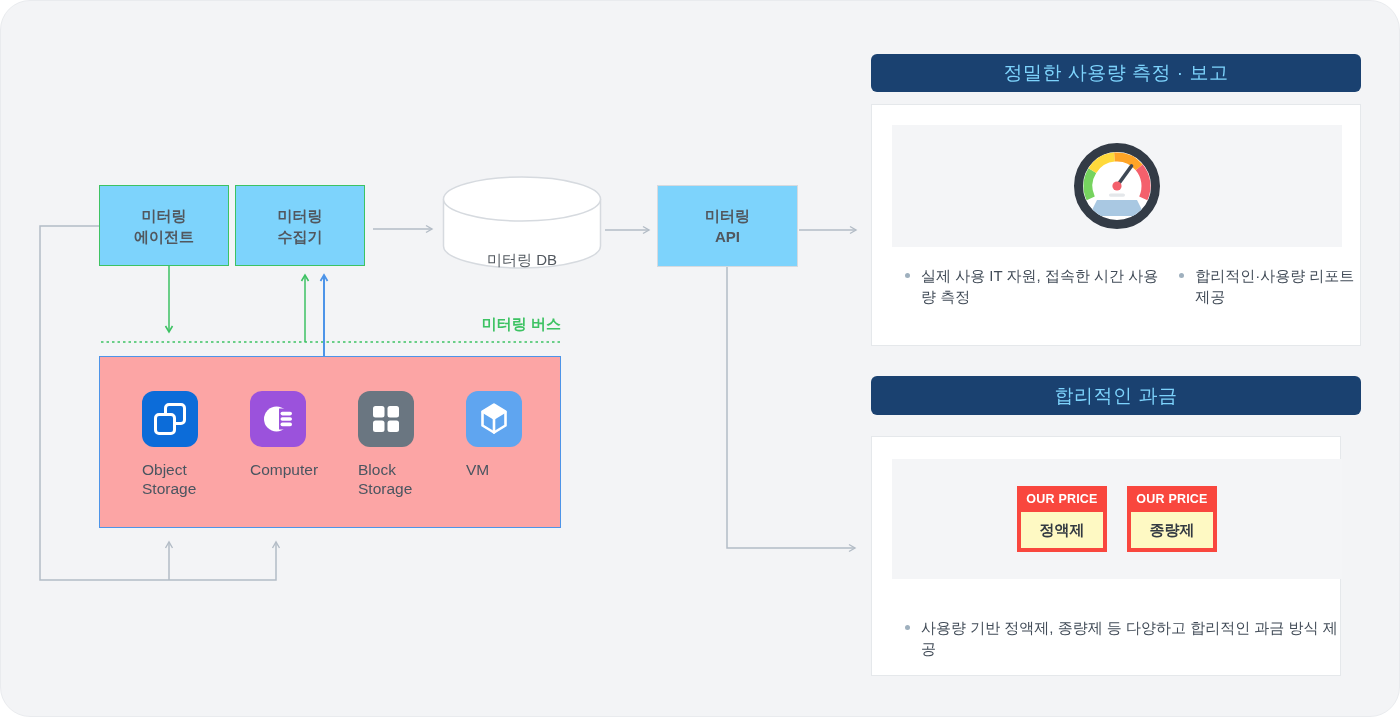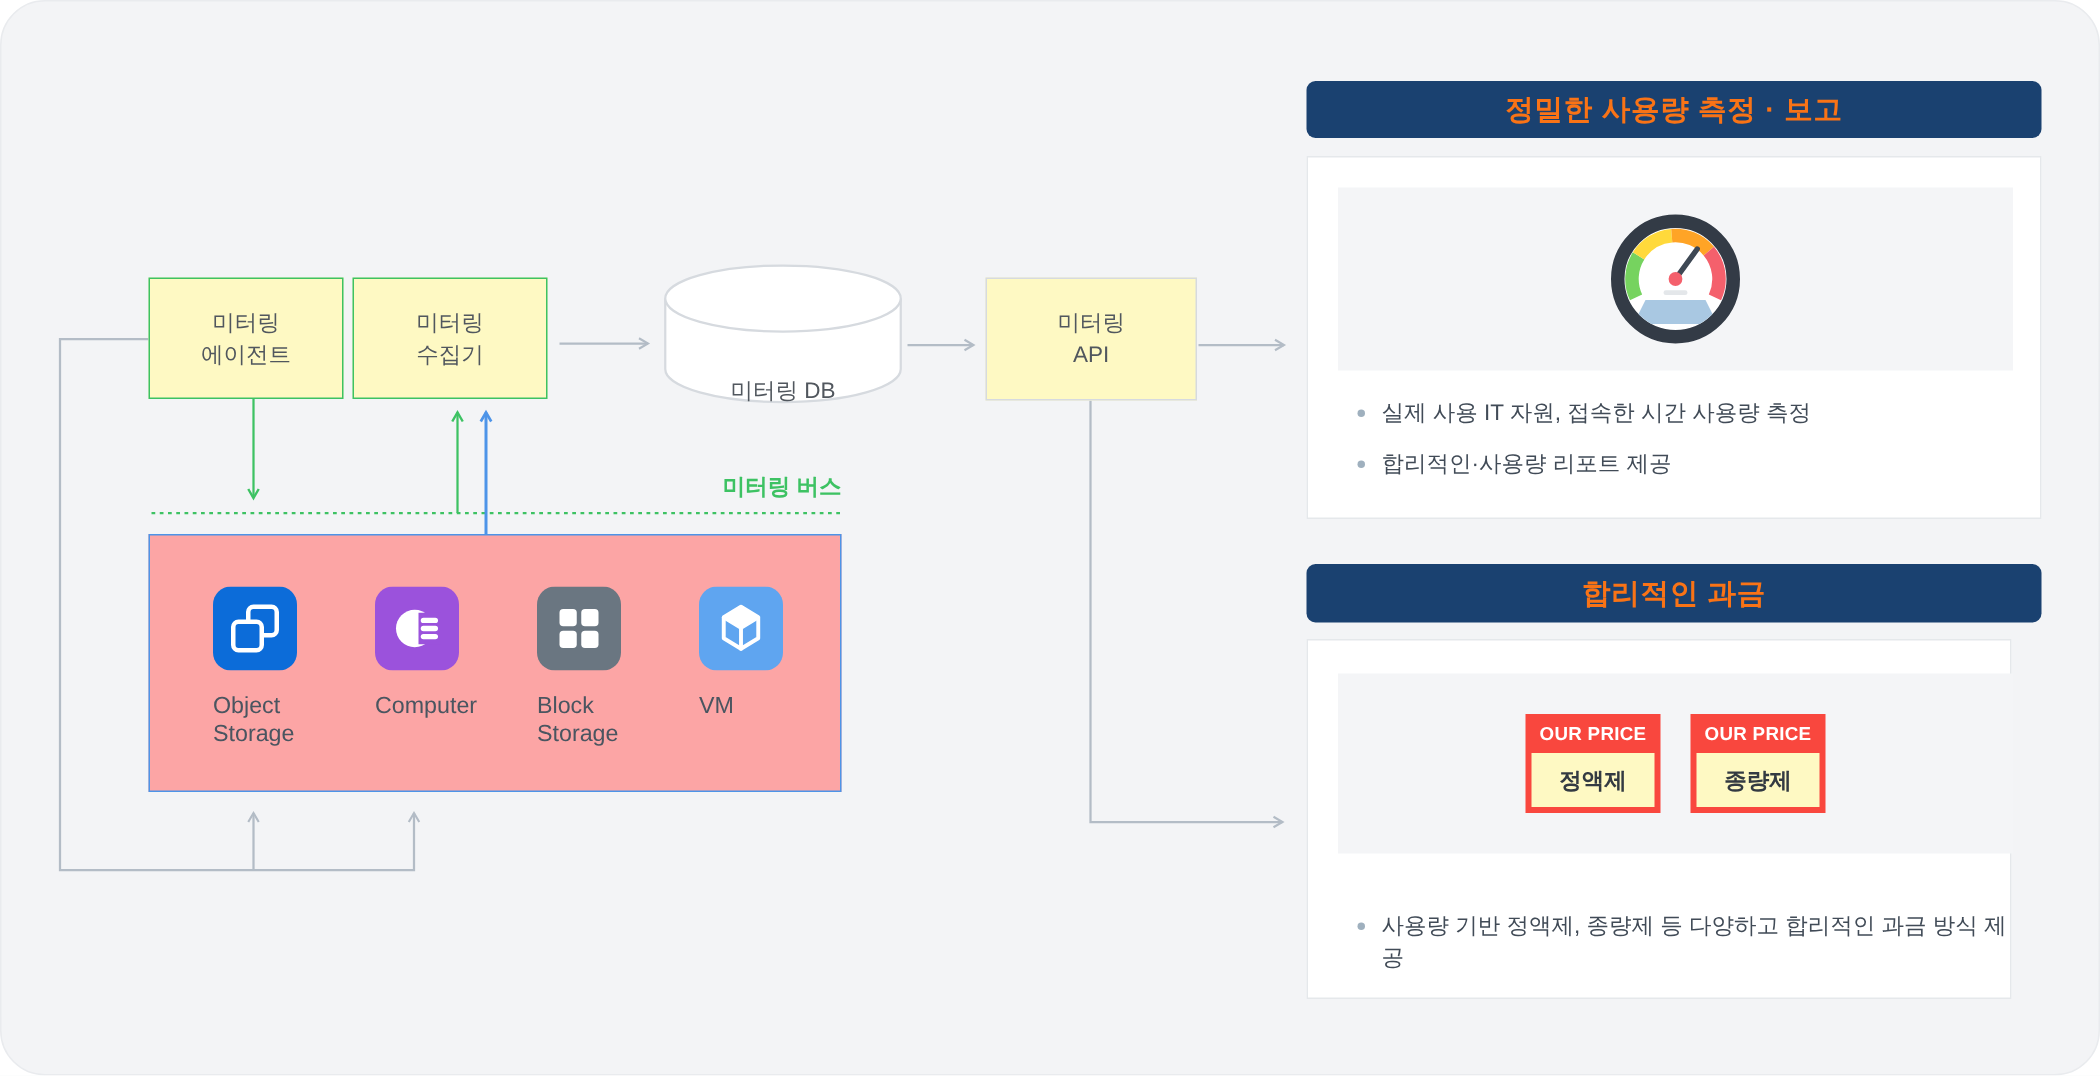--- a/index.html
+++ b/index.html
@@ -1,39 +1,39 @@
 <!DOCTYPE html>
 <html><head>
 <meta charset="utf-8">
 <style>
   html,body{margin:0;padding:0;background:#fff;}
   body{font-family:"Liberation Sans","DejaVu Sans",sans-serif;-webkit-font-smoothing:antialiased;}
   .canvas{position:relative;width:1400px;height:717px;background:#F3F4F6;border-radius:30px;border:1px solid #E9EBEE;box-sizing:border-box;overflow:hidden;}
   .abs{position:absolute;box-sizing:border-box;}
 
   
-  .node{background:#fef9c3;display:flex;align-items:center;justify-content:center;text-align:center;
-        font-size:15px;line-height:1.4;color:#51575E;white-space:pre-line;}
+  .node{background:#7dd3fc;display:flex;align-items:center;justify-content:center;text-align:center;
+        font-size:15px;line-height:1.4;color:#51575E;white-space:pre-line;font-weight:bold;}
   .node.green{border:1.5px solid #3DC263;}
   .node.gray{border:1px solid #D6DADF;}
 
   .bus-label{color:#3DC263;font-weight:bold;font-size:15px;text-align:right;}
 
   .resource-box{background:#fca5a5;border:1.5px solid #4D94E8;}
   .res-item{position:absolute;top:34px;width:108px;}
   .res-item .res-label{margin-top:9px;font-size:15.5px;line-height:1.25;color:#4A5560;white-space:pre-line;text-align:left;}
 
   .db-label{position:absolute;left:0;top:52px;width:100%;text-align:center;font-size:15px;color:#51575E;margin-top:24px;}
 
   
-  .panel-header{background:#1A4170;border-radius:6px;color:#f97316;font-weight:bold;font-size:19px;
+  .panel-header{background:#1A4170;border-radius:6px;color:#7dd3fc;font-weight:normal;font-size:19px;
                 display:flex;align-items:center;justify-content:center;letter-spacing:.5px;}
   .panel{background:#fff;border:1px solid #E5E8EB;}
   .panel-inner{position:absolute;background:#F4F5F7;display:flex;align-items:center;justify-content:center;gap:20px;}
-  .bullets{position:absolute;display:flex;flex-direction:column;gap:13px;}
+  .bullets{position:absolute;display:flex;gap:13px;}
   .bullet{display:flex;align-items:flex-start;font-size:15px;color:#414B57;line-height:1.4;}
   .bullet .dot{flex:0 0 auto;width:5px;height:5px;border-radius:50%;background:#9FB0BE;margin:8px 11px 0 0;}
 
   
   .price-tag{width:90px;height:66px;background:#F9473E;display:flex;flex-direction:column;}
   .price-badge{height:26px;display:flex;align-items:center;justify-content:center;color:#fff;
                font-size:12.5px;font-weight:800;letter-spacing:.2px;}
   .price-plan{margin:0 4px 4px 4px;flex:1;background:#fef9c3;display:flex;align-items:center;justify-content:center;
               font-size:15px;font-weight:bold;color:#333A42;}
 </style>
@@ -180,21 +180,21 @@
         <span class="dot"></span>
         <span>합리적인·사용량 리포트 제공</span>
       </div>
     </div>
   </div>
 
   <div class="abs panel-header" style="left:870px;top:375px;width:490px;height:39px">
     <span>합리적인 과금</span>
   </div>
 
-  <div class="abs panel" style="left:870px;top:425px;width:470px;height:240px">
+  <div class="abs panel" style="left:870px;top:435px;width:470px;height:240px">
     <div class="panel-inner" style="left:20px;top:22px;width:450px;height:120px">
       <div class="price-tag">
         <div class="price-badge">OUR PRICE</div>
         <div class="price-plan">정액제</div>
       </div>
       <div class="price-tag">
         <div class="price-badge">OUR PRICE</div>
         <div class="price-plan">종량제</div>
       </div>
     </div>

